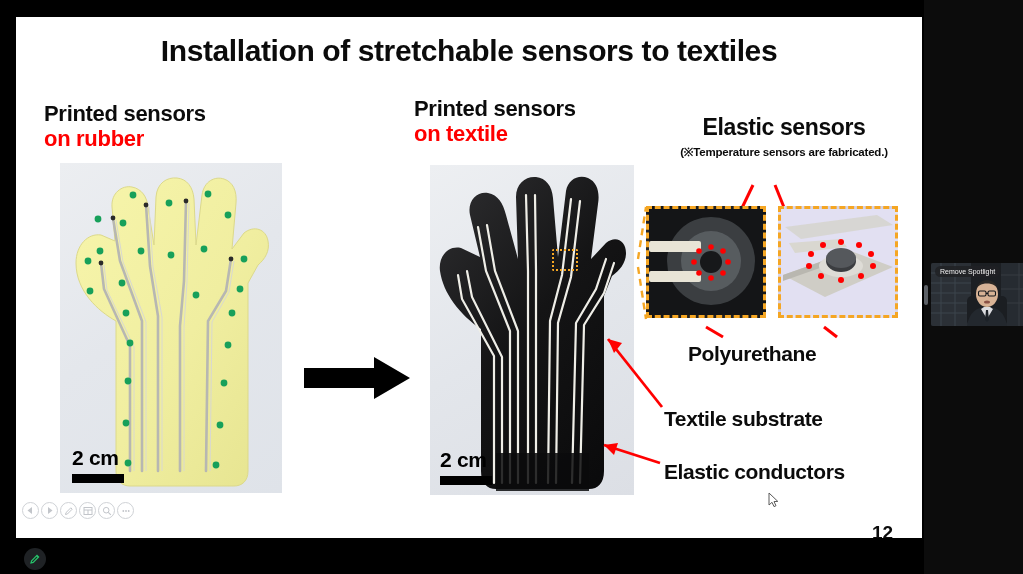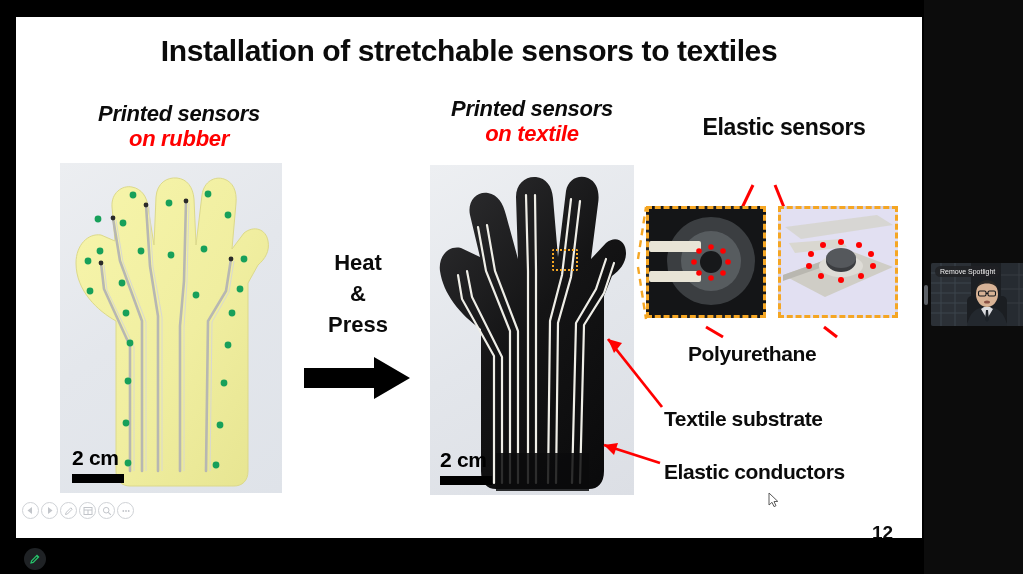--- a/index.html
+++ b/index.html
@@ -22,23 +22,22 @@
   .slide-title {
     position:absolute; left:0; top:17px; width:906px;
     text-align:center;
     font-size:30px; font-weight:bold; color:#0b0b0b;
     letter-spacing:-0.4px;
     font-family:"Liberation Sans", sans-serif;
   }
 
   
   .col-head {
-    position:absolute; text-align:center; font-weight:bold;
+    position:absolute; font-weight:bold;
     line-height:1.12;
-    font-style:italic;
   }
   .col-head .l1 { display:block; color:#0b0b0b; font-size:22px; letter-spacing:-0.3px;}
   .col-head .l2 { display:block; color:#ff0000; font-size:22px; letter-spacing:-0.3px;}
 
   #head-rubber  { left:28px;  top:85px;  width:270px; }
   #head-textile { left:398px; top:80px;  width:236px; }
 
   #head-pressure {
     position:absolute; left:630px; top:97px; width:276px; text-align:center;
   }
@@ -186,20 +185,21 @@
         <span class="l2">on rubber</span>
       </div>
 
       <div class="col-head" id="head-textile">
         <span class="l1">Printed sensors</span>
         <span class="l2">on textile</span>
       </div>
 
       <div id="head-pressure">
         <span class="ph">Elastic sensors</span>
+        <span class="psub">(※Temperature sensors are fabricated.)</span>
       </div>
 
       <div id="photo-rubber">
         <svg class="rubber-shape" viewBox="0 0 206 318">
           <defs>
             <linearGradient id="ylw" x1="0" y1="0" x2="1" y2="1">
               <stop offset="0%" stop-color="#f7f5ab"></stop>
               <stop offset="55%" stop-color="#f0eea0"></stop>
               <stop offset="100%" stop-color="#e6e490"></stop>
             </linearGradient>
@@ -301,25 +301,20 @@
           <path d="M62,282 L155,282 L155,320 L62,320 Z" fill="#0b0b0c" opacity="0.85"></path>
         </svg>
 
         <div style="position:absolute;left:122px;top:84px;width:26px;height:22px;border:2px dotted #f5a623;border-radius:2px"></div>
         <div class="scalebar" id="scale-textile">
           <span>2 cm</span>
           <span class="bar"></span>
         </div>
       </div>
 
-      <div id="heatpress">
-        <span>Heat</span>
-        <span>&amp;</span>
-        <span>Press</span>
-      </div>
       <div id="arrow-wrap">
         <svg width="108" height="46" viewBox="0 0 108 46">
           <polygon points="0,13 70,13 70,2 106,23 70,44 70,33 0,33" fill="#000"></polygon>
         </svg>
       </div>
 
       <svg style="position:absolute;left:540px;top:150px;width:366px;height:340px;pointer-events:none">
 
         <g stroke="#f5a623" stroke-width="2.4" stroke-dasharray="7 5" fill="none">
           <path d="M82,92 L90,40"></path>

